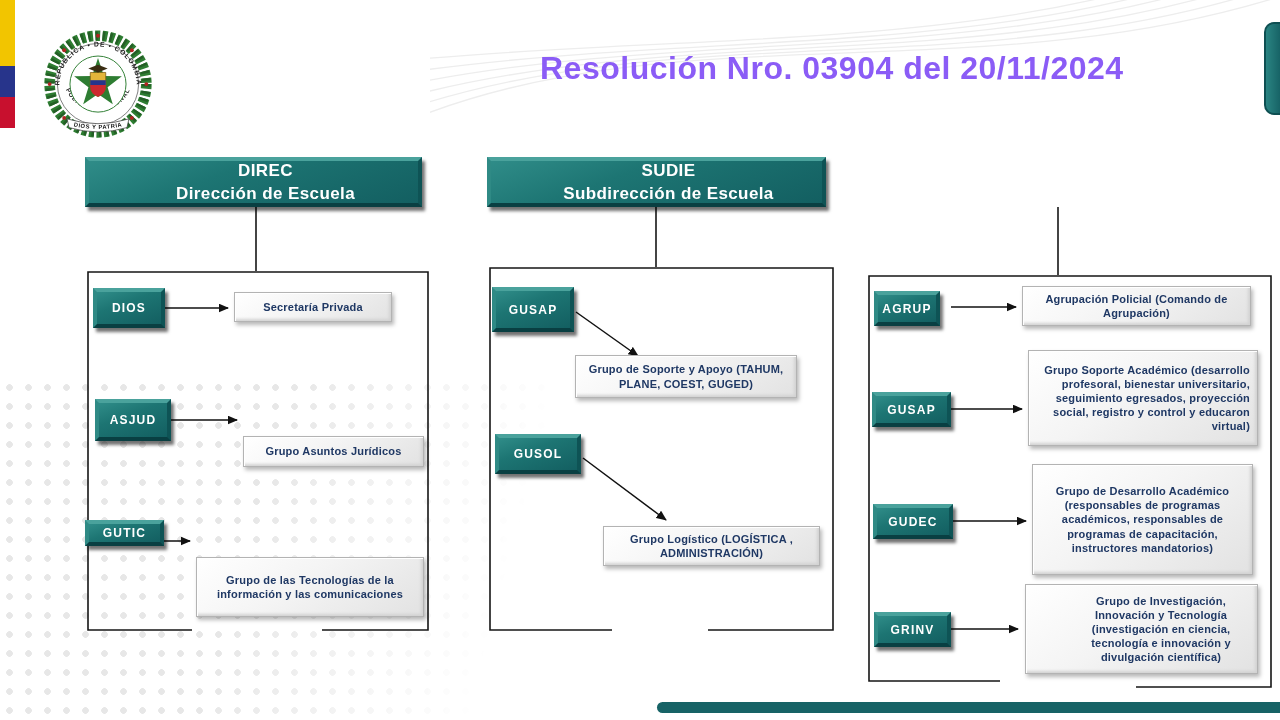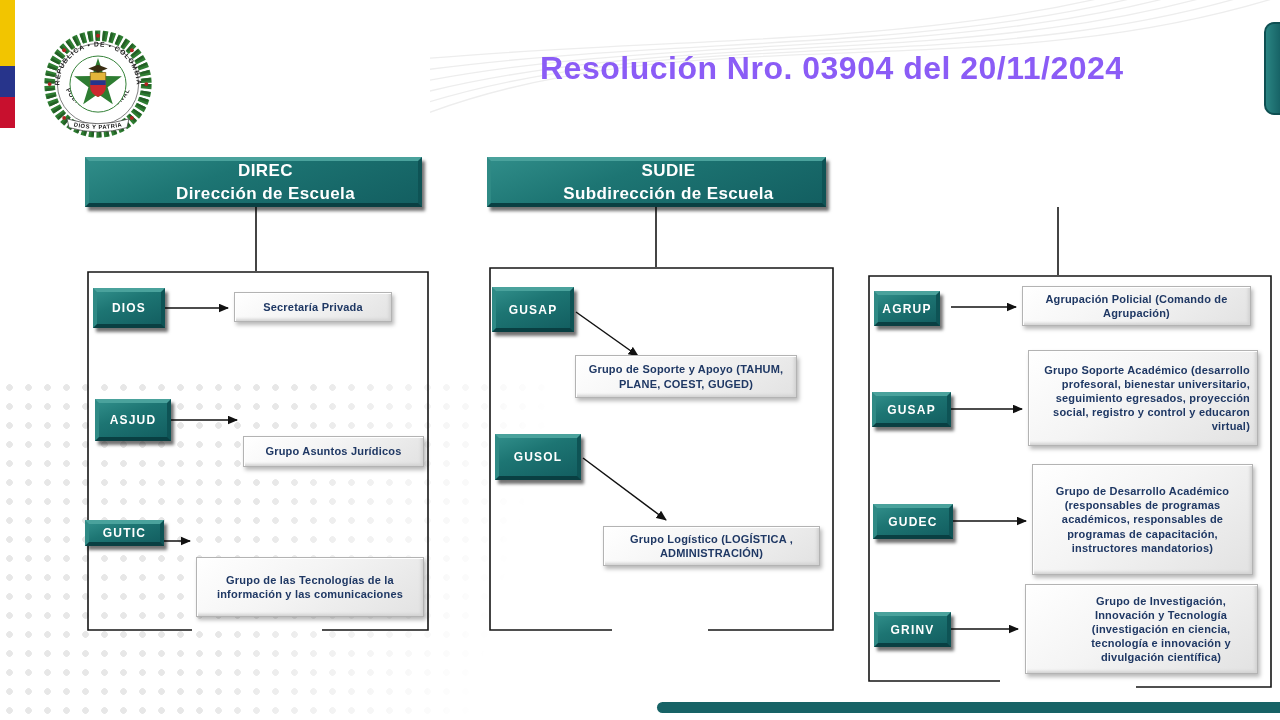--- a/index.html
+++ b/index.html
@@ -174,21 +174,21 @@
 
   <div class="tealbox code" style="left:95px;top:399px;width:76px;height:42px;">ASJUD</div>
   <div class="wbox" style="left:243px;top:404px;width:181px;height:31px;margin-top:32px;">Grupo Asuntos Jurídicos</div>
 
   <div class="tealbox code" style="left:85px;top:520px;width:79px;height:26px;">GUTIC</div>
   <div class="wbox" style="left:196px;top:512px;width:228px;height:60px;margin-top:45px;">Grupo de las Tecnologías de la información y las comunicaciones</div>
 
   <div class="tealbox code" style="left:492px;top:287px;width:82px;height:45px;">GUSAP</div>
   <div class="wbox" style="left:575px;top:355px;width:222px;height:43px;">Grupo de Soporte y Apoyo (TAHUM, PLANE, COEST, GUGED)</div>
 
-  <div class="tealbox code" style="left:495px;top:434px;width:86px;height:46px;">GUSOL</div>
+  <div class="tealbox code" style="left:495px;top:434px;width:86px;height:40px;">GUSOL</div>
   <div class="wbox" style="left:603px;top:526px;width:217px;height:40px;">Grupo Logístico (LOGÍSTICA , ADMINISTRACIÓN)</div>
 
   <div class="tealbox code" style="left:874px;top:291px;width:66px;height:35px;">AGRUP</div>
   <div class="wbox" style="left:1022px;top:286px;width:229px;height:40px;">Agrupación Policial (Comando de Agrupación)</div>
 
   <div class="tealbox code" style="left:872px;top:392px;width:79px;height:35px;">GUSAP</div>
   <div class="wbox" style="left:1028px;top:350px;width:230px;height:96px;text-align:right;">Grupo Soporte Académico (desarrollo profesoral, bienestar universitario, seguimiento egresados, proyección social, registro y control y educaron virtual)</div>
 
   <div class="tealbox code" style="left:873px;top:504px;width:80px;height:35px;">GUDEC</div>
   <div class="wbox" style="left:1032px;top:464px;width:221px;height:111px;">Grupo de Desarrollo Académico (responsables de programas académicos, responsables de programas de capacitación, instructores mandatorios)</div>

